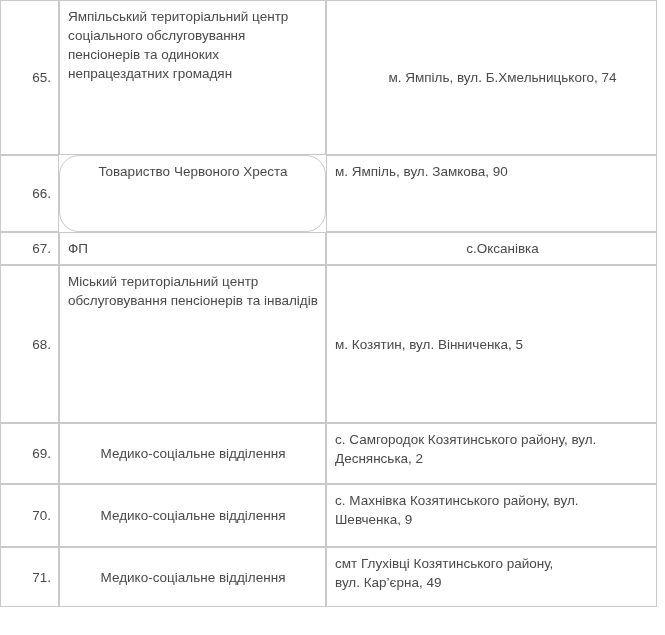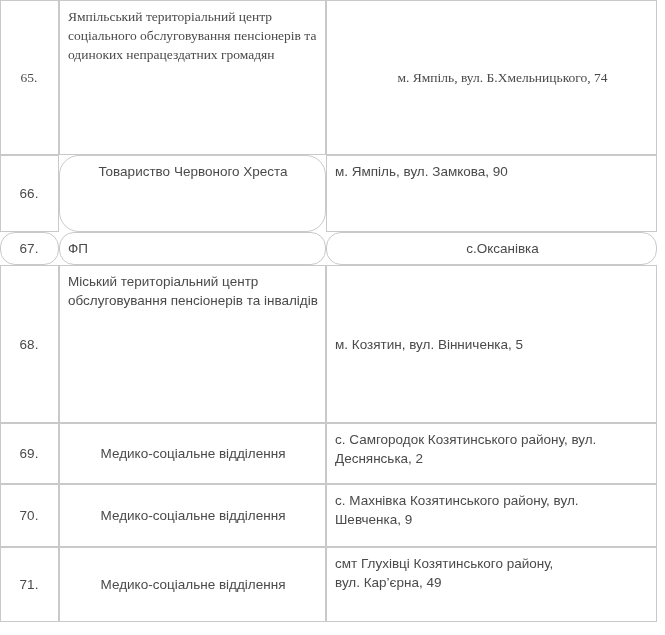--- a/index.html
+++ b/index.html
@@ -37,21 +37,21 @@
   }
 
   
   .col-num   { width: 59px; }
   .col-name  { width: 267px; }
   .col-addr  { width: 331px; }
 
   
   td.cell-num {
     vertical-align: middle;
-    text-align: center;
+    text-align: right;
     padding-left: 6px;
     white-space: nowrap;
   }
 
   td.cell-name { text-align: left; }
   td.cell-name.is-center { text-align: center; border-radius: 20px; }
   td.cell-name.is-middle { vertical-align: middle; text-align: center; }
 
   td.cell-addr { text-align: left; }
   td.cell-addr.is-center { text-align: center; padding-left: 29px; }
@@ -61,28 +61,28 @@
   td.cell-district {
     text-align: center;
     vertical-align: top;
     padding-top: 9px;
     padding-bottom: 16px;
     font-size: 13.5px;
     color: #4a4a4a;
   }
 
   
-  tr.r65 td { height: 155px; font-family: Liberation Serif, serif; }
+  tr.r65 td { height: 155px; }
   tr.r66 td { height: 77px; }
-  tr.r67 td { height: 30px; border-radius: 15px; }
+  tr.r67 td { height: 30px; }
   tr.rdistrict td { height: 39px; }
   tr.r68 td { height: 158px; }
   tr.r69 td { height: 61px; margin-top: 23px; }
   tr.r70 td { height: 63px; }
-  tr.r71 td { height: 75px; }
+  tr.r71 td { height: 60px; }
 
   
   .addr-spaced { line-height: 29px; }
 
   .line { display: block; }
 </style>
 </head>
 <body>
 
 <table class="doc-table">

